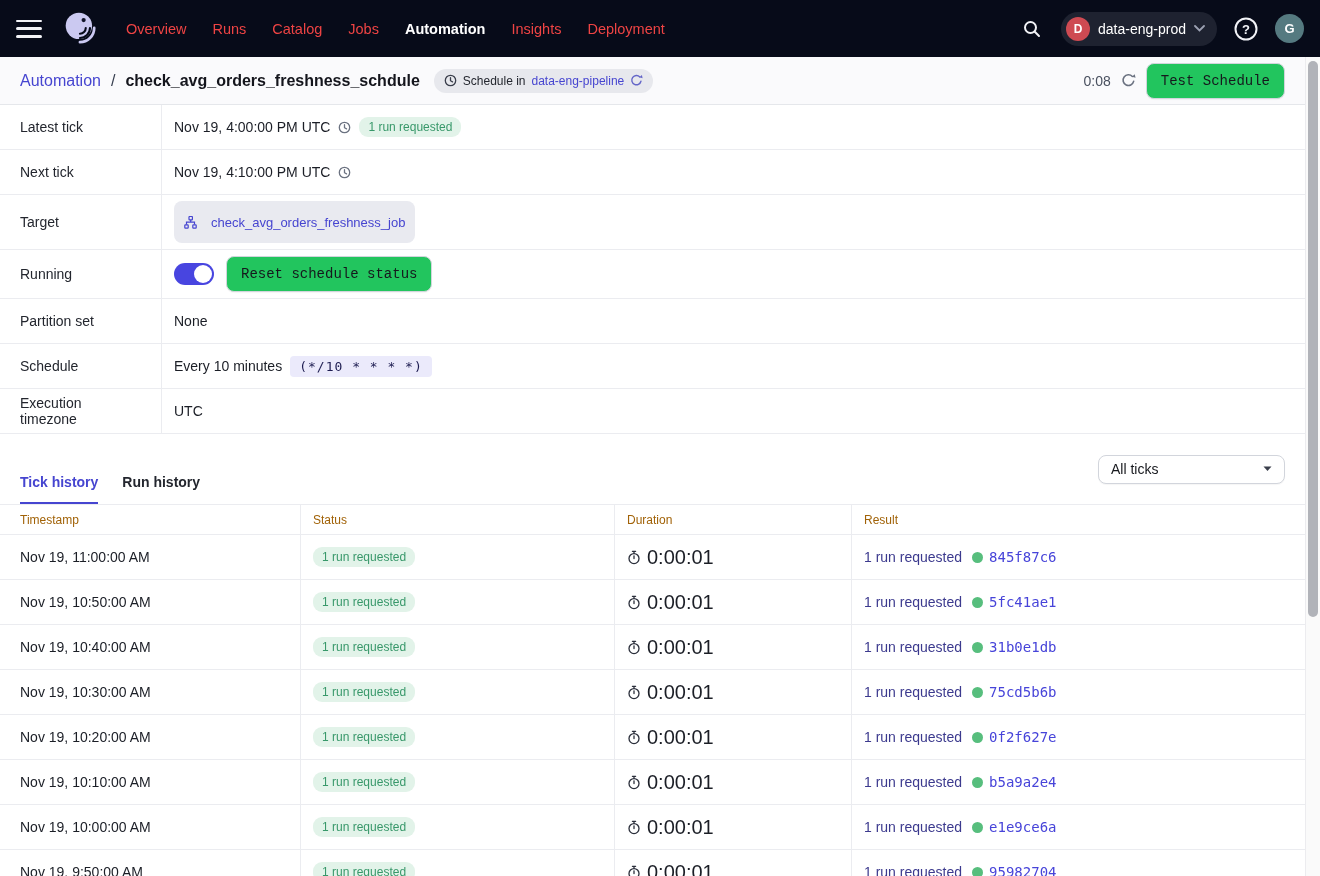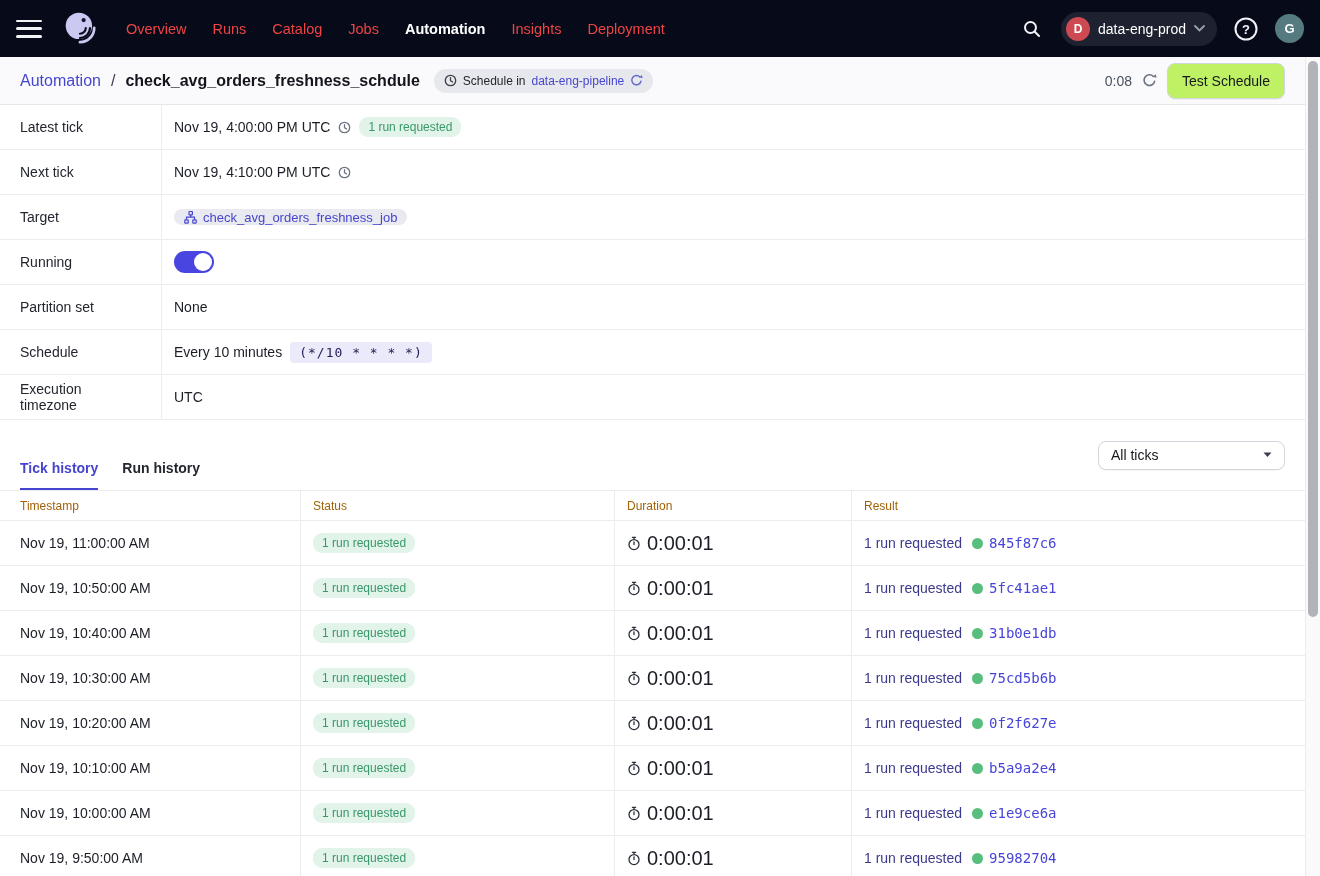--- a/index.html
+++ b/index.html
@@ -38,35 +38,35 @@
     display:flex; align-items:center; padding:0 20px; gap:10px; }
   .crumb-link { color:#4645D0; font-size:16px; cursor:pointer; }
   .crumb-sep { color:#394051; font-size:16px; }
   .crumb-name { color:#14151C; font-size:16px; font-weight:700; }
   .sched-badge { display:flex; align-items:center; gap:6px; background:#E7E8ED;
     border-radius:12px; height:24px; padding:0 10px; margin-left:4px; }
   .sched-badge .txt { font-size:12px; color:#23262E; }
   .sched-badge .lnk { font-size:12px; color:#4645D0; cursor:pointer; }
   .title-right { margin-left:auto; display:flex; align-items:center; gap:10px; }
   .countdown { font-size:14px; color:#49505F; }
-  .btn { background:#bef264; border:1px solid #D2D5DC; border-radius:8px; height:36px;
+  .btn { background:#22c55e; border:1px solid #D2D5DC; border-radius:8px; height:36px;
     padding:0 14px; font-size:14px; color:#16181D; cursor:pointer;
-    font-family:Liberation Sans, sans-serif; box-shadow:0 1px 1px rgba(0,0,0,.04); }
+    font-family:Liberation Mono, monospace; box-shadow:0 1px 1px rgba(0,0,0,.04); }
 
   
   .meta-row { display:flex; border-bottom:1px solid #EBECF0; background:#fff;
     min-height:45px; }
   .meta-label { flex:0 0 162px; border-right:1px solid #EBECF0; padding:0 20px;
     font-size:14px; color:#23262E; display:flex; align-items:center; }
   .meta-value { padding:6px 12px; display:flex; align-items:center; gap:8px;
     font-size:14px; color:#1B1E26; }
   .pill-green { background:#E2F3E9; color:#38986A; font-size:12px; padding:3px 9px;
     border-radius:9px; white-space:nowrap; }
-  .chip-gray { display:flex; align-items:center; gap:6px; background:#E9EAF0;
-    border-radius:8px; height:16px; padding:0 10px; cursor:pointer; }
+  .chip-gray { display:flex; align-items:center; gap:14px; background:#E9EAF0;
+    border-radius:8px; height:42px; padding:0 10px; cursor:pointer; }
   .chip-gray .lnk { color:#4645D0; font-size:13px; }
   .toggle { width:40px; height:22px; border-radius:11px; background:#4845E0;
     position:relative; cursor:pointer; }
   .toggle .knob { position:absolute; right:2px; top:2px; width:18px; height:18px;
     border-radius:50%; background:#fff; }
   .cron-pill { background:#EBEAFB; color:#1E1D52; font-size:13px; padding:3px 9px;
     border-radius:4px; letter-spacing:1px; }
 
   
   .tabs-row { height:70px; display:flex; align-items:center; padding:0 20px;
@@ -237,20 +237,21 @@
         </div>
       </div>
     </div>
 
     <div class="meta-row">
       <div class="meta-label">Running</div>
       <div class="meta-value" style="gap:12px;">
         <div class="toggle">
           <div class="knob"></div>
         </div>
+        <button class="btn">Reset schedule status</button>
       </div>
     </div>
 
     <div class="meta-row">
       <div class="meta-label">Partition set</div>
       <div class="meta-value">
         <span>None</span>
       </div>
     </div>
 

